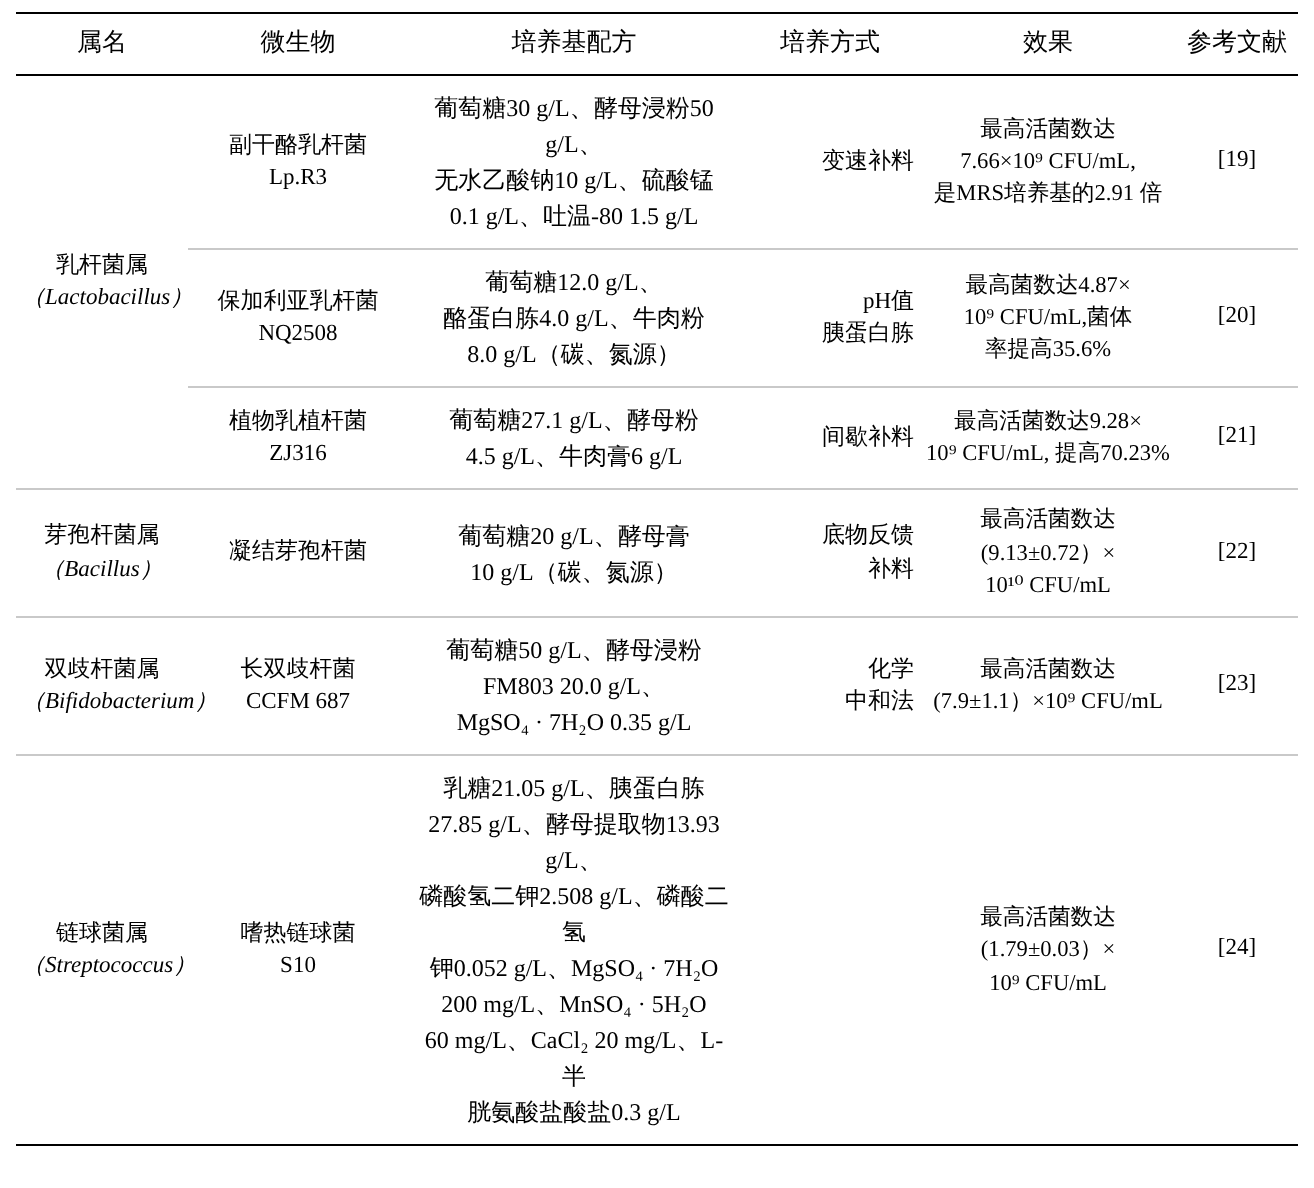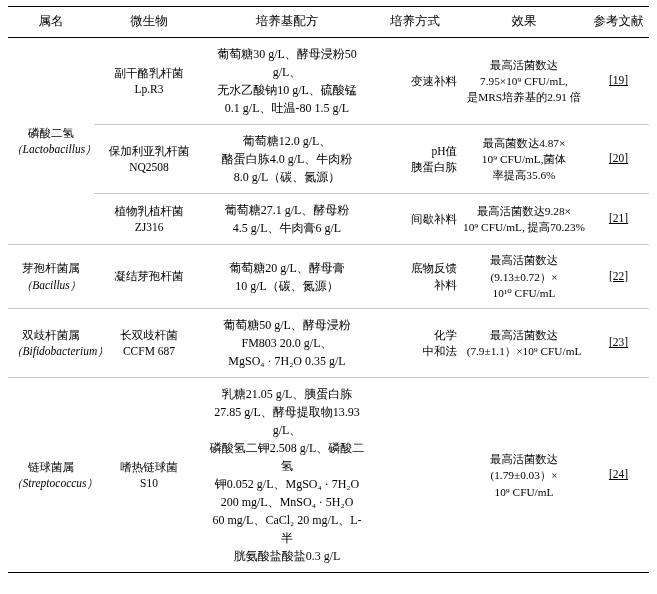--- a/index.html
+++ b/index.html
@@ -60,21 +60,20 @@
   }
   .genus .latin {
     font-style: italic;
     font-family: Liberation Serif, serif;
   }
   .cellline {
     display: block;
   }
   .ref {
     font-size: 11.5px;
-    text-decoration: underline;
   }
   .micro {
     line-height: 1.45;
   }
   .medium {
     line-height: 1.5;
     font-size: 12px;
   }
   .mode {
     line-height: 1.45;
@@ -106,38 +105,38 @@
         <th>培养基配方</th>
         <th>培养方式</th>
         <th>效果</th>
         <th>参考文献</th>
       </tr>
     </thead>
     <tbody>
 
       <tr class="row-sep">
         <td class="genus" rowspan="3">
-          <span class="cellline">磷酸二氢</span>
+          <span class="cellline">乳杆菌属</span>
           <span class="cellline latin">（Lactobacillus）</span>
         </td>
         <td class="micro">
           <span class="cellline">副干酪乳杆菌</span>
           <span class="cellline">Lp.R3</span>
         </td>
         <td class="medium">
           <span class="cellline">葡萄糖30 g/L、酵母浸粉50 g/L、</span>
           <span class="cellline">无水乙酸钠10 g/L、硫酸锰</span>
           <span class="cellline">0.1 g/L、吐温-80 1.5 g/L</span>
         </td>
         <td class="mode">
           <span class="cellline">变速补料</span>
         </td>
         <td class="effect">
           <span class="cellline">最高活菌数达</span>
-          <span class="cellline">7.95×10⁹ CFU/mL,</span>
+          <span class="cellline">7.66×10⁹ CFU/mL,</span>
           <span class="cellline">是MRS培养基的2.91 倍</span>
         </td>
         <td class="ref">[19]</td>
       </tr>
 
       <tr class="row-sep">
         <td class="micro">
           <span class="cellline">保加利亚乳杆菌</span>
           <span class="cellline">NQ2508</span>
         </td>

